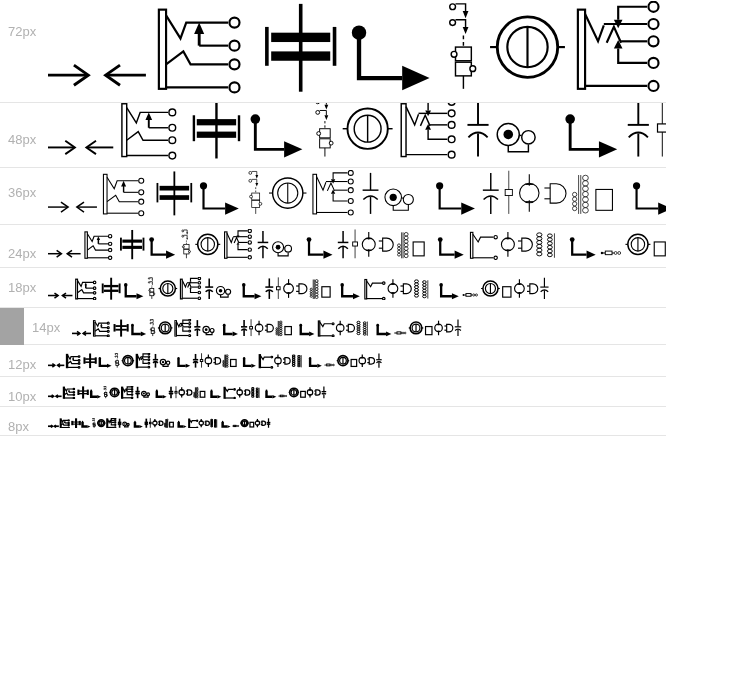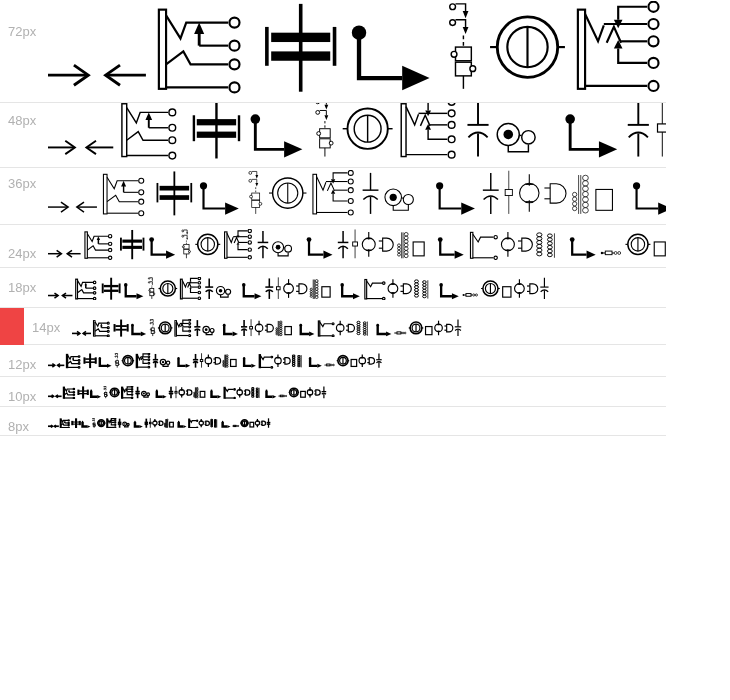--- a/index.html
+++ b/index.html
@@ -1,17 +1,17 @@
 <!DOCTYPE html>
 <html><head>
 <meta charset="utf-8">
 <style>
   html,body{margin:0;padding:0;background:#fff;}
   body{width:730px;height:700px;overflow:hidden;font-family:"Liberation Sans",sans-serif;}
-  .waterfall{width:666px;background:#ef4444;}
+  .waterfall{width:666px;background:#a3a3a3;}
   .wf-row{position:relative;overflow:hidden;border-bottom:1px solid #e5e5e5;box-sizing:border-box;background:#fff;}
   .size-label{position:absolute;left:8px;color:#b1b1b1;font-size:13px;line-height:1;white-space:nowrap;}
   .sample-svg{position:absolute;left:48px;bottom:7px;display:block;}
   
   .st{fill:none;stroke:#000;stroke-linecap:butt;stroke-linejoin:miter;}
   .cw{fill:#fff;stroke:#000;}
   .gf{fill:#000;stroke:none;}
   .sw2{stroke-width:calc(2px * var(--f,1));}
   .sw25{stroke-width:calc(2.5px * var(--f,1));}
   .sw3{stroke-width:calc(3px * var(--f,1));}
@@ -217,27 +217,27 @@
 </svg>
 
 <div class="waterfall" id="waterfall">
     <div class="wf-row" style="height: 103px; border-bottom-color: rgb(229, 229, 229);">
       <span class="size-label" style="top: 25px; color: rgb(177, 177, 177);">72px</span>
       <svg class="sample-svg" viewBox="0 0 2796 130" width="2013.1" height="93.6" preserveAspectRatio="xMinYMin meet" style="--f: 1.00;">
         <use href="#strip"></use>
       </svg>
     </div>
     <div class="wf-row" style="height: 65px; border-bottom-color: rgb(229, 229, 229);">
-      <span class="size-label" style="top: 11px; color: rgb(177, 177, 177);">48px</span>
+      <span class="size-label" style="top: 30px; color: rgb(177, 177, 177);">48px</span>
       <svg class="sample-svg" viewBox="0 0 2796 130" width="1342.1" height="62.4" preserveAspectRatio="xMinYMin meet" style="--f: 1.00;">
         <use href="#strip"></use>
       </svg>
     </div>
     <div class="wf-row" style="height: 57px; border-bottom-color: rgb(229, 229, 229);">
-      <span class="size-label" style="top: 9px; color: rgb(177, 177, 177);">36px</span>
+      <span class="size-label" style="top: 18px; color: rgb(177, 177, 177);">36px</span>
       <svg class="sample-svg" viewBox="0 0 2796 130" width="1006.6" height="46.8" preserveAspectRatio="xMinYMin meet" style="--f: 1.00;">
         <use href="#strip"></use>
       </svg>
     </div>
     <div class="wf-row" style="height: 43px; border-bottom-color: rgb(229, 229, 229);">
       <span class="size-label" style="top: 22px; color: rgb(177, 177, 177);">24px</span>
       <svg class="sample-svg" viewBox="0 0 2796 130" width="671.0" height="31.2" preserveAspectRatio="xMinYMin meet" style="--f: 1.56;">
         <use href="#strip"></use>
       </svg>
     </div>

